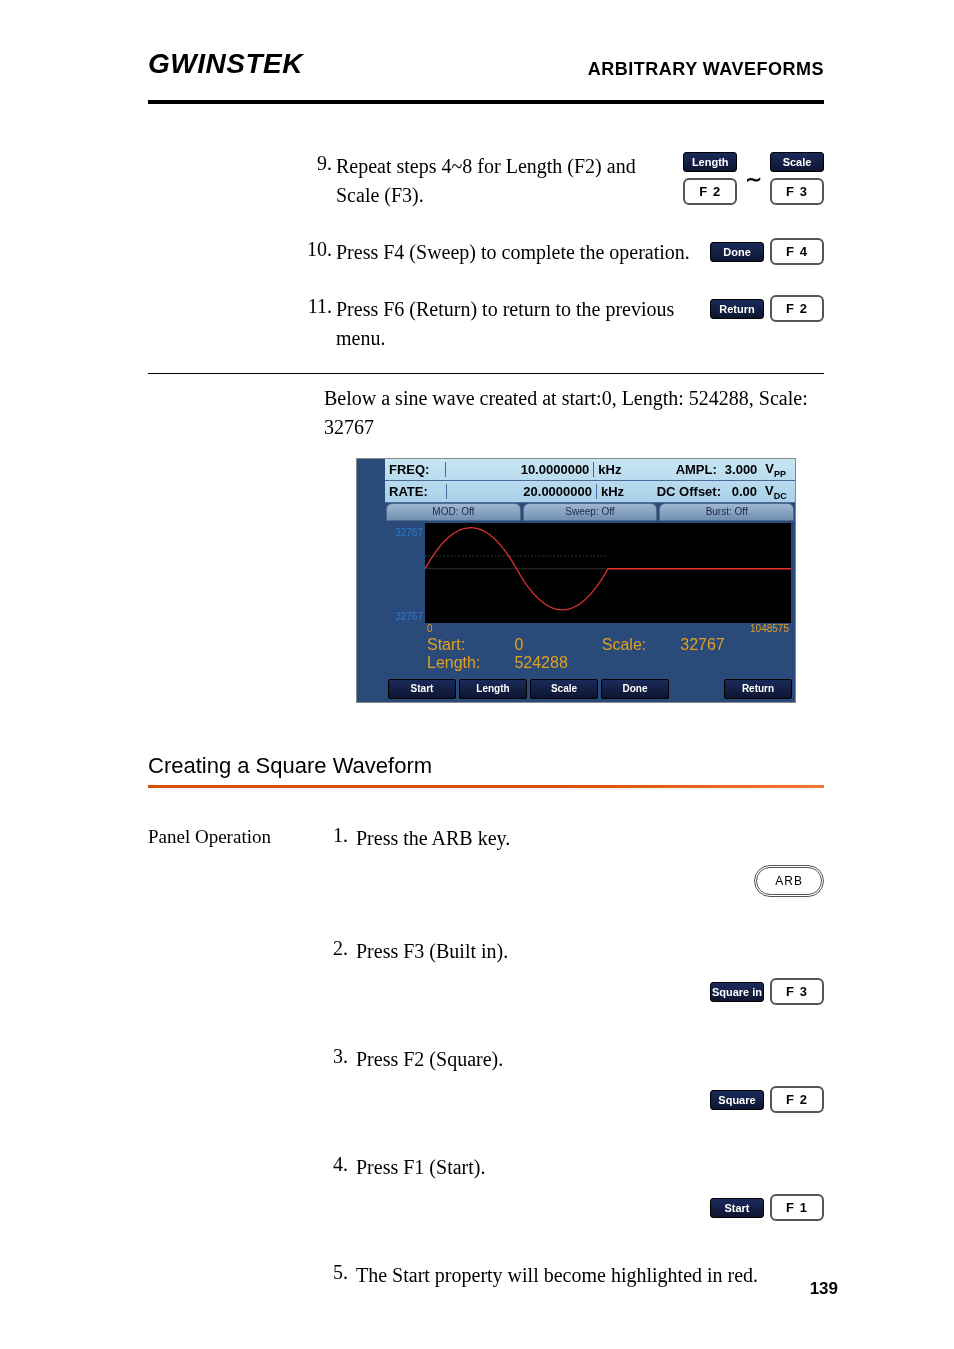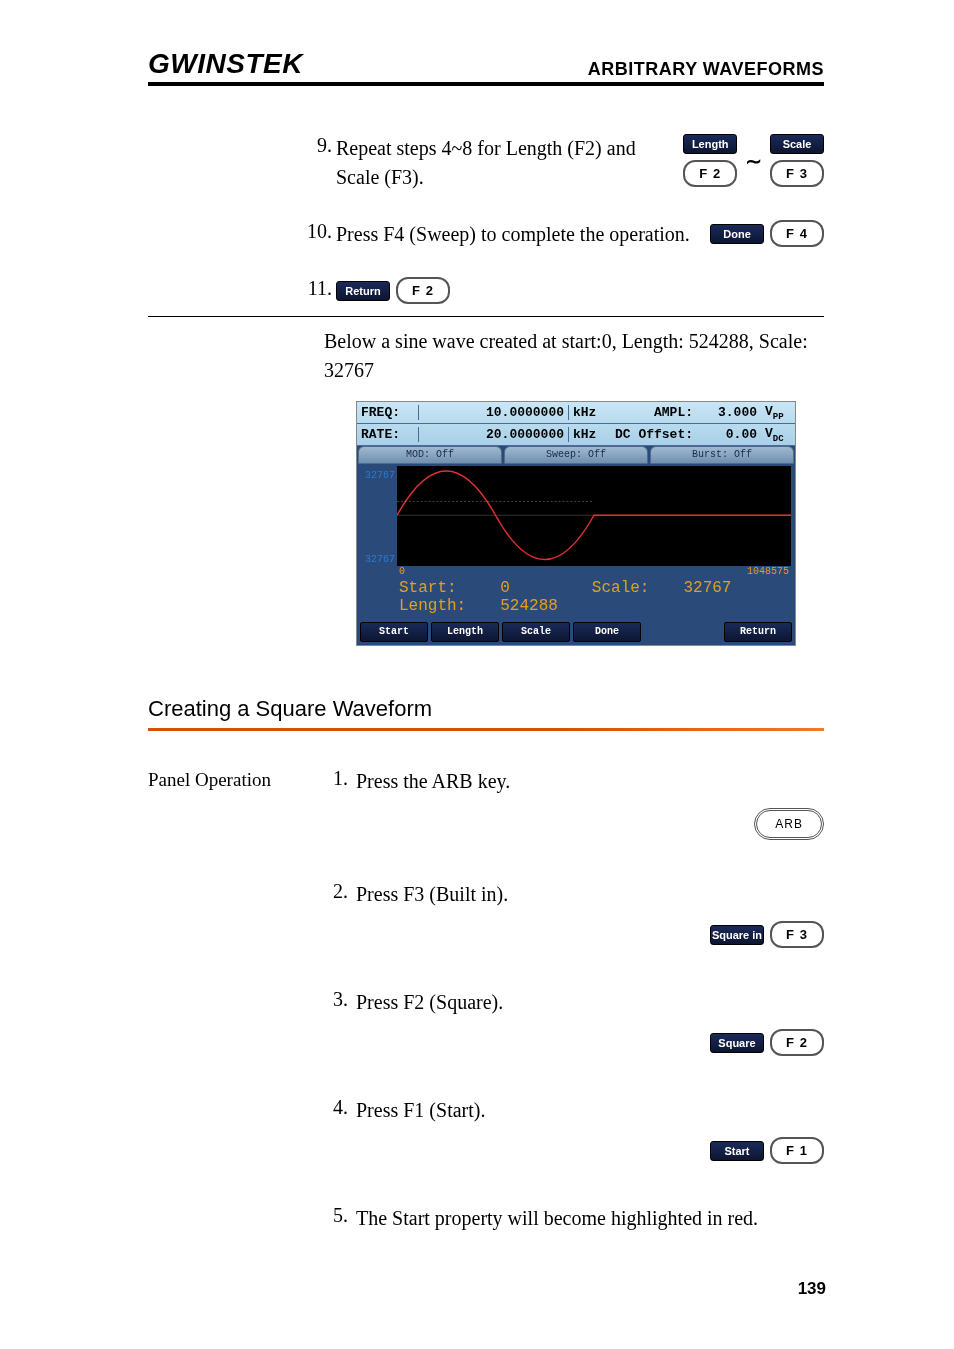--- a/index.html
+++ b/index.html
@@ -10,21 +10,21 @@
     font-family: Georgia, 'Times New Roman', serif;
     color: #000;
     position: relative;
     padding: 48px 130px 40px 148px;
   }
   .header {
     display: flex;
     justify-content: space-between;
     align-items: flex-end;
     border-bottom: 4px solid #000;
-    padding-bottom: 2px;
+    padding-bottom: 20px;
     margin-bottom: 48px;
   }
   .logo {
     font-family: Arial, Helvetica, sans-serif;
     font-weight: 900;
     font-size: 28px;
     letter-spacing: 0.5px;
     font-style: italic;
   }
   .section-title {
@@ -65,21 +65,21 @@
     font-size: 11px;
     border: 1px solid #000;
     border-radius: 3px;
     padding: 3px 0;
     min-width: 54px;
     text-align: center;
     display: inline-block;
   }
   .fkey {
     border: 2px solid #555;
-    border-radius: 12px;
+    border-radius: 6px;
     font-family: Arial, Helvetica, sans-serif;
     font-weight: 700;
     font-size: 13px;
     padding: 4px 0;
     min-width: 54px;
     text-align: center;
     background: #fff;
     letter-spacing: 1px;
   }
   .hardkey {
@@ -104,25 +104,26 @@
     font-size: 20px;
     line-height: 1.45;
     margin-left: 176px;
     margin-top: 10px;
     margin-bottom: 16px;
   }
   
   .device {
     margin-left: 208px;
     width: 440px;
-    font-family: Liberation Mono, monospace;
+    font-family: Liberation Sans, sans-serif;
     font-size: 12px;
     background: #2a4a7a;
     border: 1px solid #888;
     margin-bottom: 50px;
+    padding-left: 28px;
   }
   .dev-top {
     background: linear-gradient(#c8e6f4, #a8d0e8);
     font-weight: 700;
     color: #000;
   }
   .dev-top-row {
     display: flex;
     border-bottom: 1px solid #4a6a9a;
     height: 22px;
@@ -220,21 +221,21 @@
     display: flex;
     align-items: flex-start;
     margin-bottom: 40px;
   }
   .step2-num { width: 26px; flex-shrink: 0; font-size: 20px; text-align: right; padding-right: 2px; }
   .step2-text { flex: 1; font-size: 20px; line-height: 1.45; padding-left: 6px; padding-right: 18px; }
   .step2-buttons { display: flex; align-items: center; gap: 6px; flex-shrink: 0; margin-top: 41px; }
   .page-num {
     position: absolute;
     bottom: 50px;
-    right: 128px;
+    right: 116px;
     font-family: Arial, Helvetica, sans-serif;
     font-weight: 700;
     font-size: 17px;
   }
   .small-sub { font-size: 9px; vertical-align: sub; }
 </style>
 </head>
 <body>
 
 <div class="header">
@@ -260,22 +261,23 @@
 
 <div class="step-row">
   <div class="step-num">10.</div>
   <div class="step-text">Press F4 (Sweep) to complete the operation.</div>
   <div class="step-buttons">
     <div class="softkey">Done</div>
     <div class="fkey">F 4</div>
   </div>
 </div>
 
-<div class="step-row" style="margin-bottom:12px">
+<div class="step-row" style="margin-bottom:20px">
   <div class="step-num">11.</div>
+  <div class="step-text">Press F6 (Return) to return to the previous menu.</div>
   <div class="step-buttons">
     <div class="softkey">Return</div>
     <div class="fkey">F 2</div>
   </div>
 </div>
 
 <div class="divider-thin"></div>
 
 <div class="caption-block">Below a sine wave created at start:0, Length: 524288, Scale: 32767</div>
 

